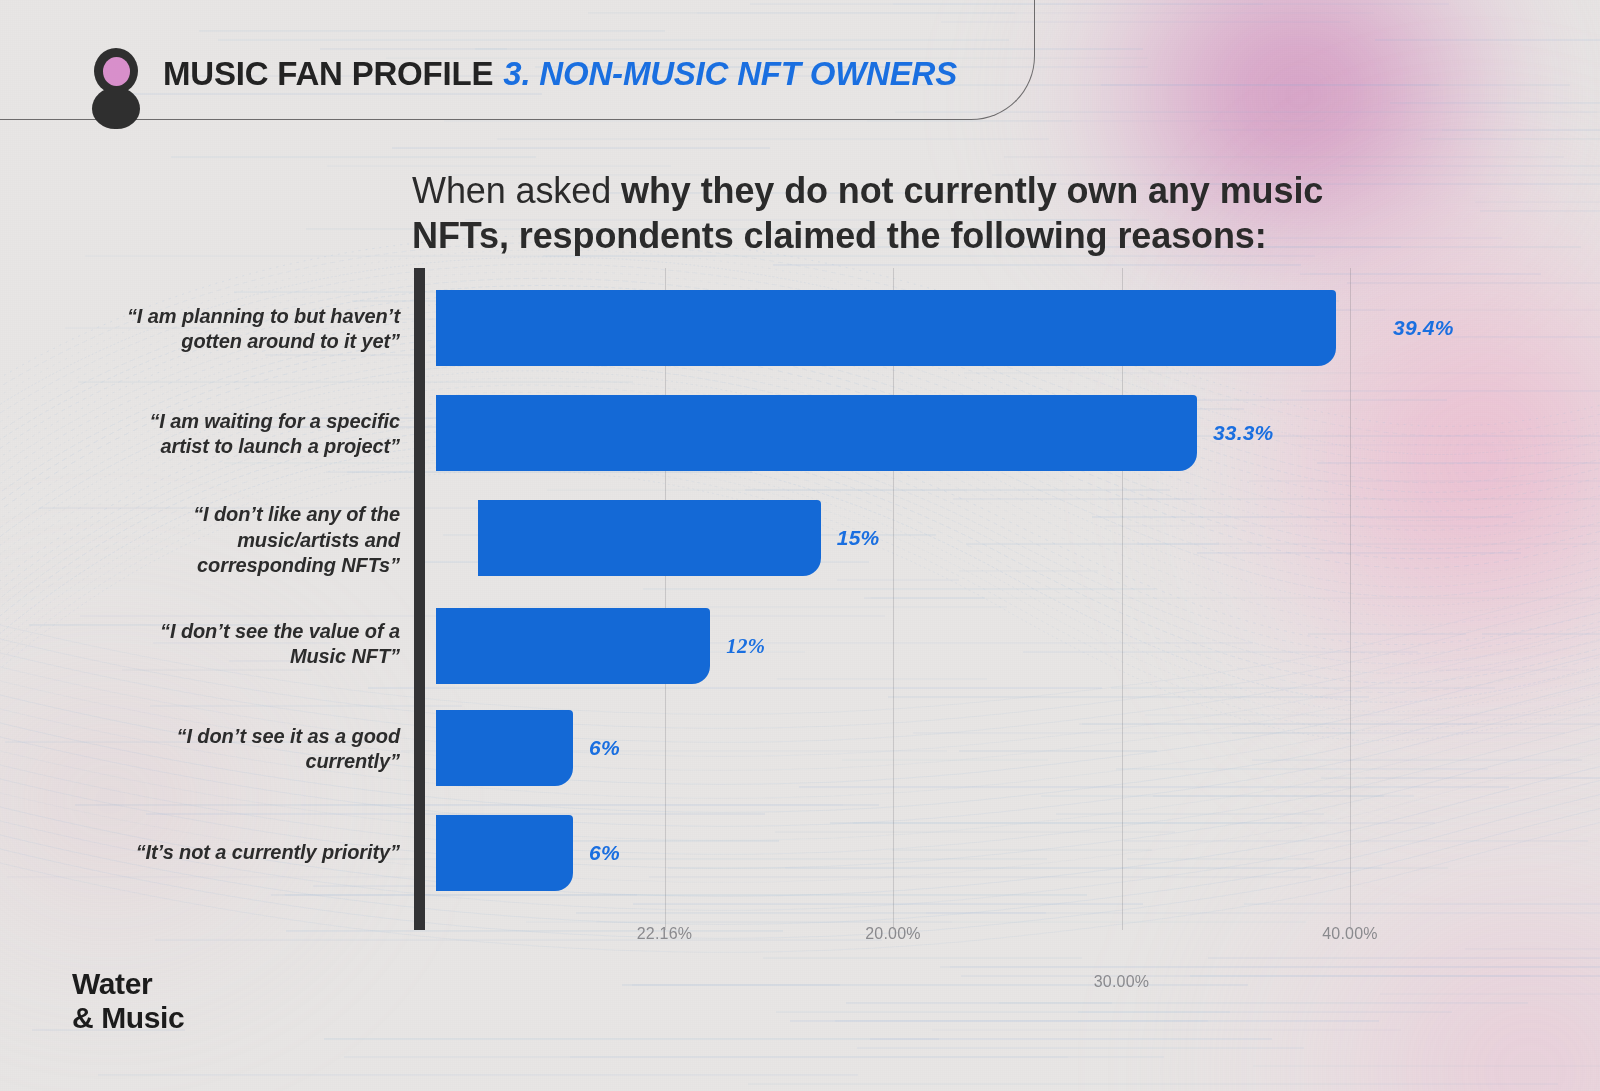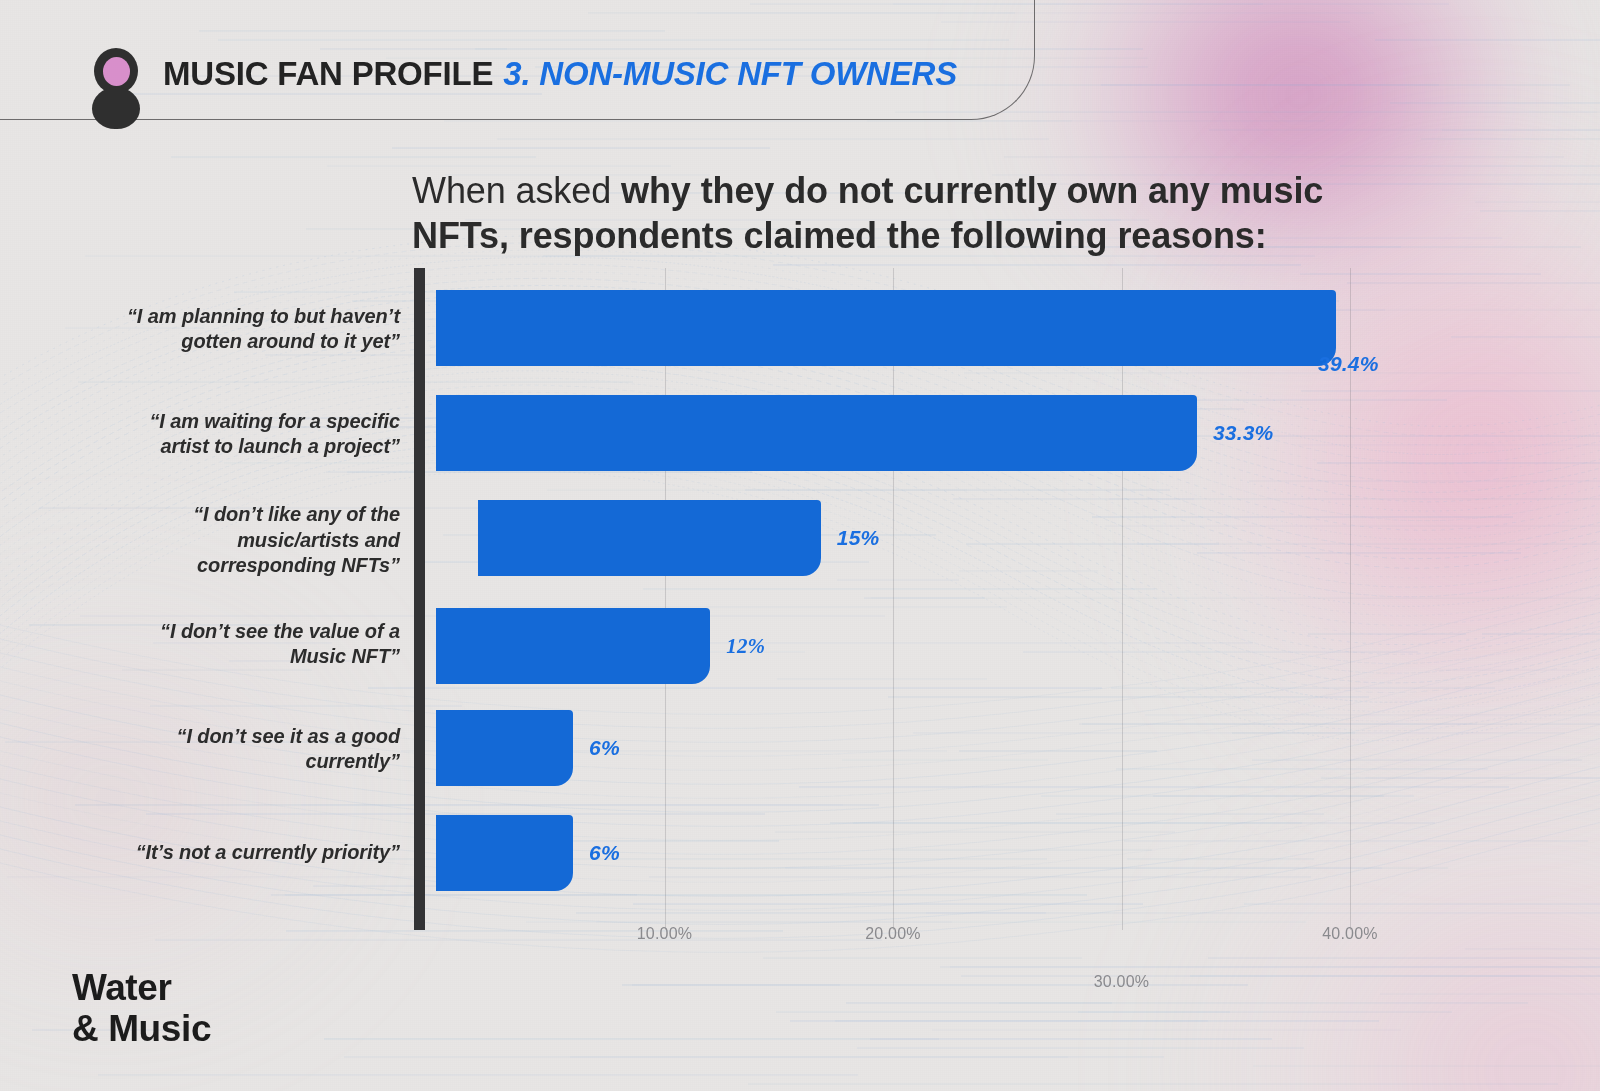--- a/index.html
+++ b/index.html
@@ -270,21 +270,21 @@
     white-space: nowrap;
     letter-spacing: 0.2px;
   }
 
   
   .footer-logo {
     position: absolute;
     left: 72px;
     top: 967px;
     z-index: 7;
-    font-size: 37px;
+    font-size: 30px;
     font-weight: 700;
     color: #1c1c1c;
     line-height: 1.12;
     letter-spacing: -0.4px;
   }
 </style>
 </head>
 <body>
 
 <div class="bg-base"></div>
@@ -564,21 +564,21 @@
   <div class="gridlines" id="gridlines">
       <div class="gridline" style="left: 664.5px;"></div>
       <div class="gridline" style="left: 893px;"></div>
       <div class="gridline" style="left: 1121.5px;"></div>
       <div class="gridline" style="left: 1350px;"></div>
     </div>
   <div class="y-axis-line"></div>
   <div class="bars" id="bars">
       <div class="bar-row" style="top: 290px; width: 1100.29px;">
         <div class="bar" style="width: 900.29px; background: rgb(20, 105, 214);"></div>
-        <div class="bar-value" style="left: 882px; margin-top: 36px;">39.4%</div>
+        <div class="bar-value" style="left: 957px;">39.4%</div>
       </div>
       <div class="bar-row" style="top: 395px; width: 960.905px;">
         <div class="bar" style="width: 760.905px; background: rgb(20, 105, 214);"></div>
         <div class="bar-value" style="left: 776.905px;">33.3%</div>
       </div>
       <div class="bar-row" style="top: 500px; width: 542.75px; margin-left: 42px;">
         <div class="bar" style="width: 342.75px; background: rgb(20, 105, 214);"></div>
         <div class="bar-value" style="left: 358.75px;">15%</div>
       </div>
       <div class="bar-row" style="top: 608px; width: 474.2px; font-family: Liberation Serif, serif;">
@@ -588,21 +588,21 @@
       <div class="bar-row" style="top: 710px; width: 337.1px;">
         <div class="bar" style="width: 137.1px; background: rgb(20, 105, 214);"></div>
         <div class="bar-value" style="left: 153.1px;">6%</div>
       </div>
       <div class="bar-row" style="top: 815px; width: 337.1px;">
         <div class="bar" style="width: 137.1px; background: rgb(20, 105, 214);"></div>
         <div class="bar-value" style="left: 153.1px;">6%</div>
       </div>
     </div>
   <div id="xticks">
-      <div class="x-tick" style="left: 664.5px;">10.00%</div>
+      <div class="x-tick" style="left: 664.5px;">22.16%</div>
       <div class="x-tick" style="left: 893px;">20.00%</div>
       <div class="x-tick" style="left: 1121.5px; margin-top: 48px;">30.00%</div>
       <div class="x-tick" style="left: 1350px;">40.00%</div>
     </div>
 <div class="y-label" style="left: 100px; width: 300px; top: 303.5px;">
       <div>“I am planning to but haven’t</div>
       <div>gotten around to it yet”</div>
     </div>
     <div class="y-label" style="left: 100px; width: 300px; top: 408.5px;">
       <div>“I am waiting for a specific</div>

